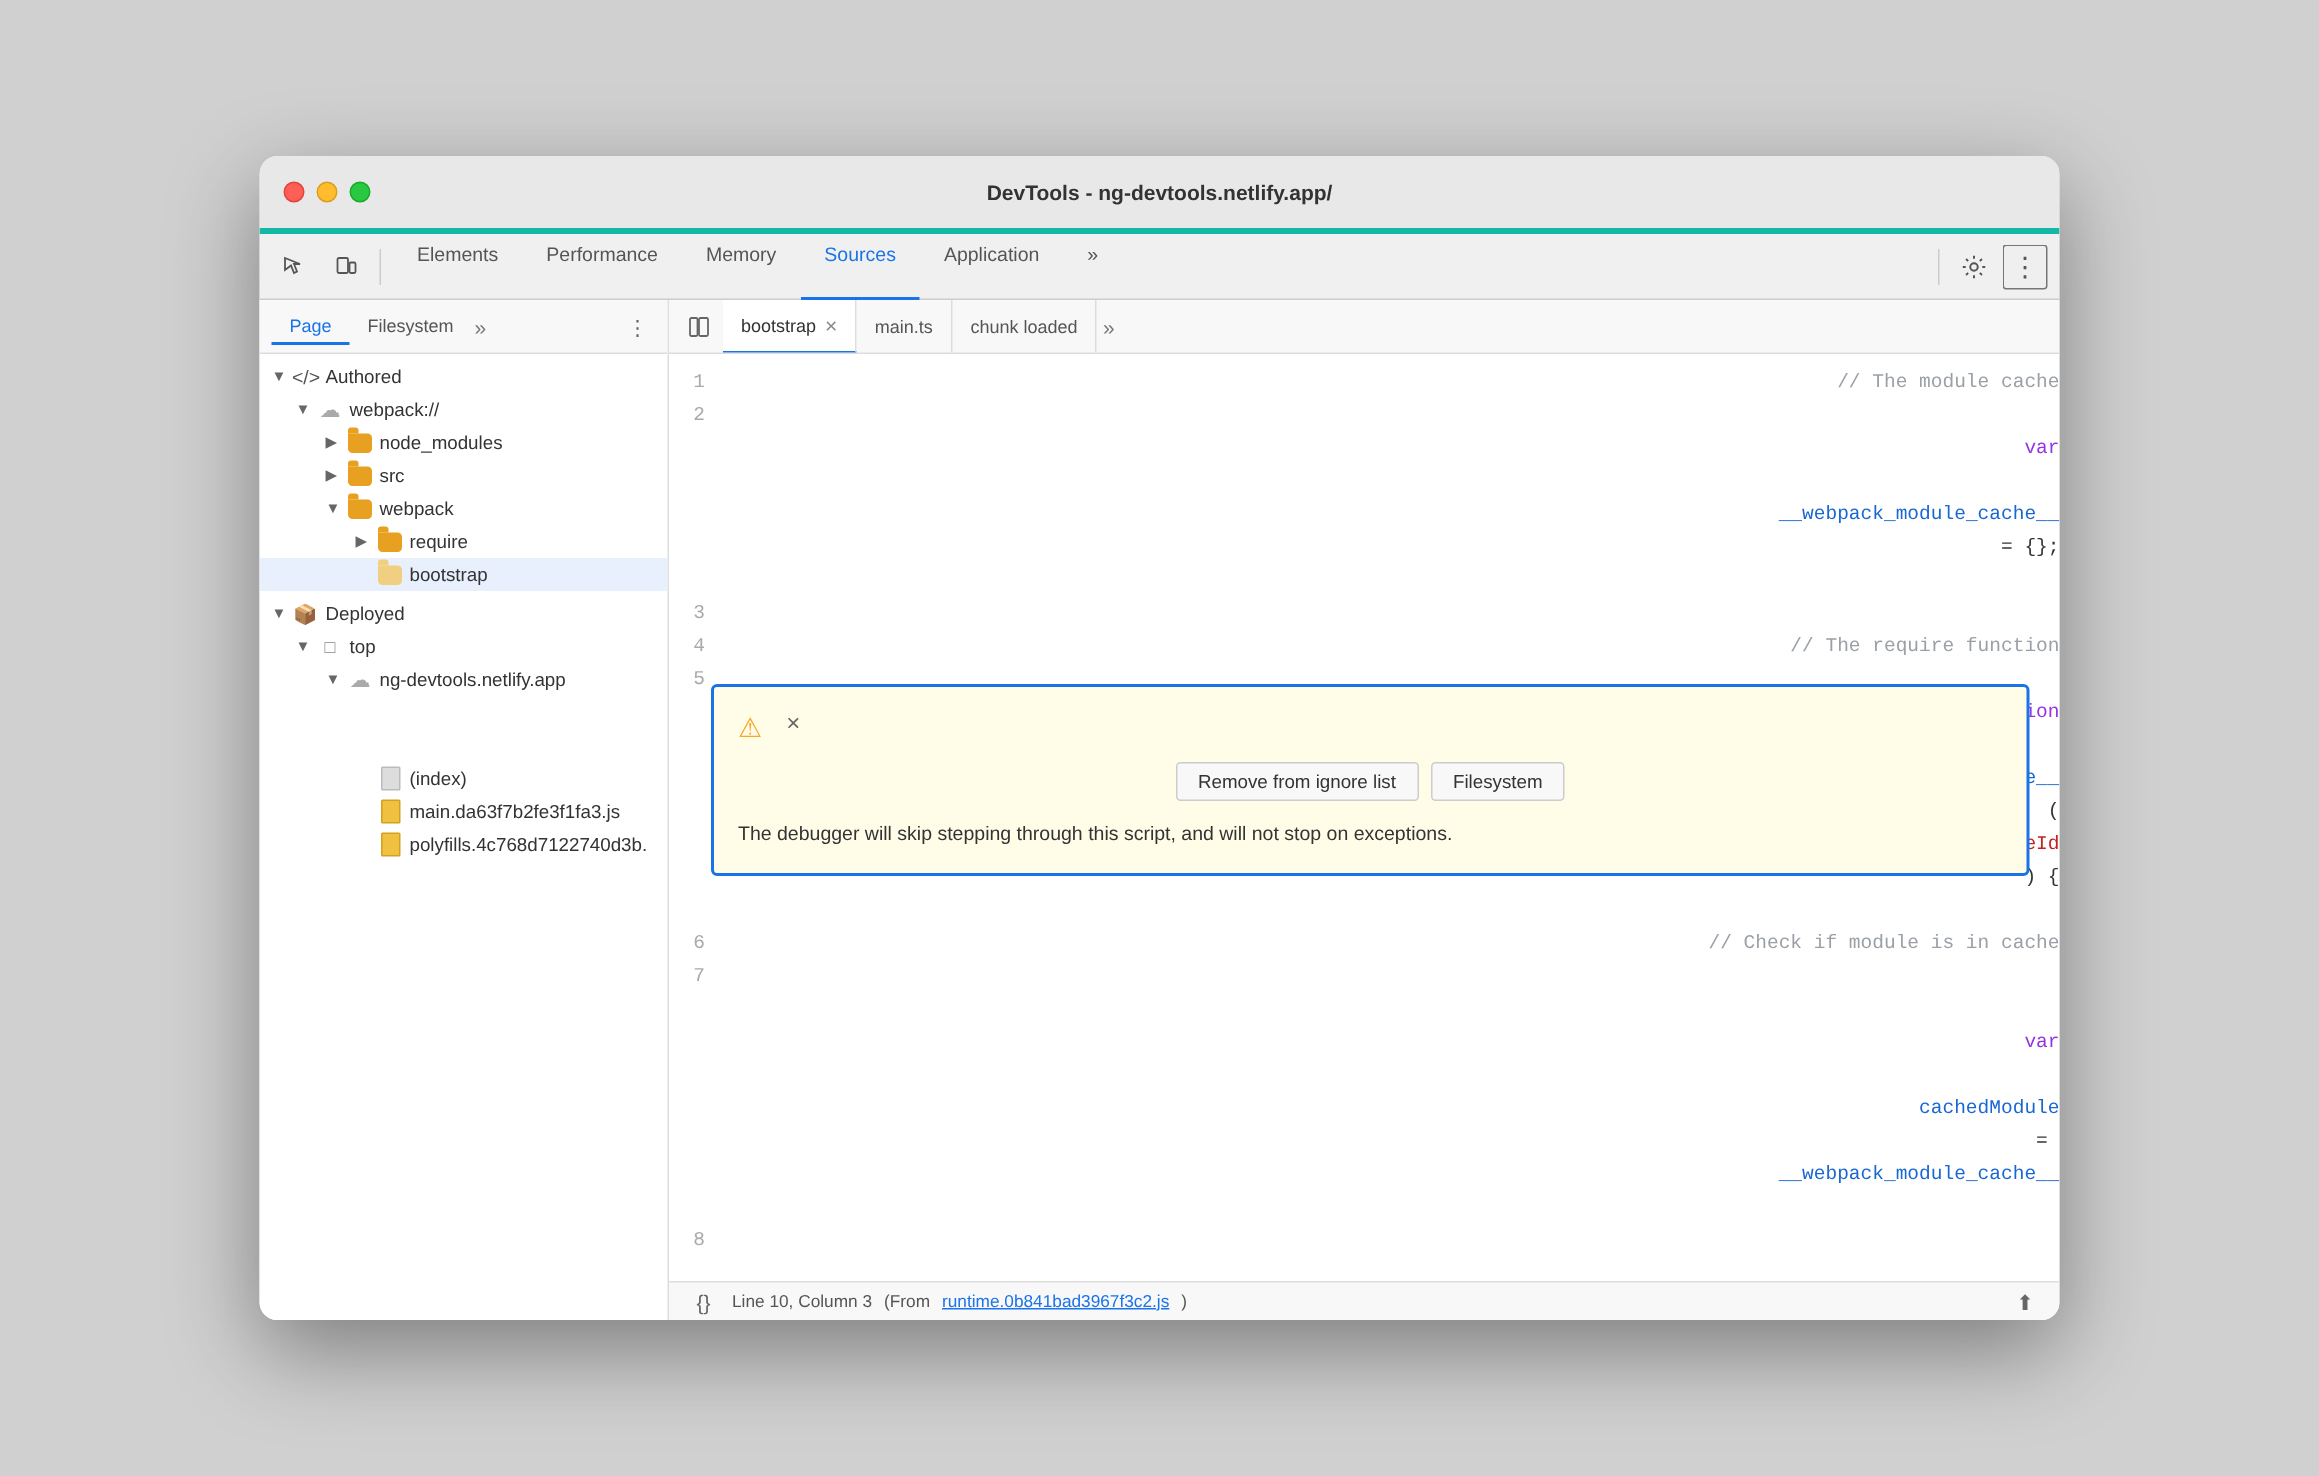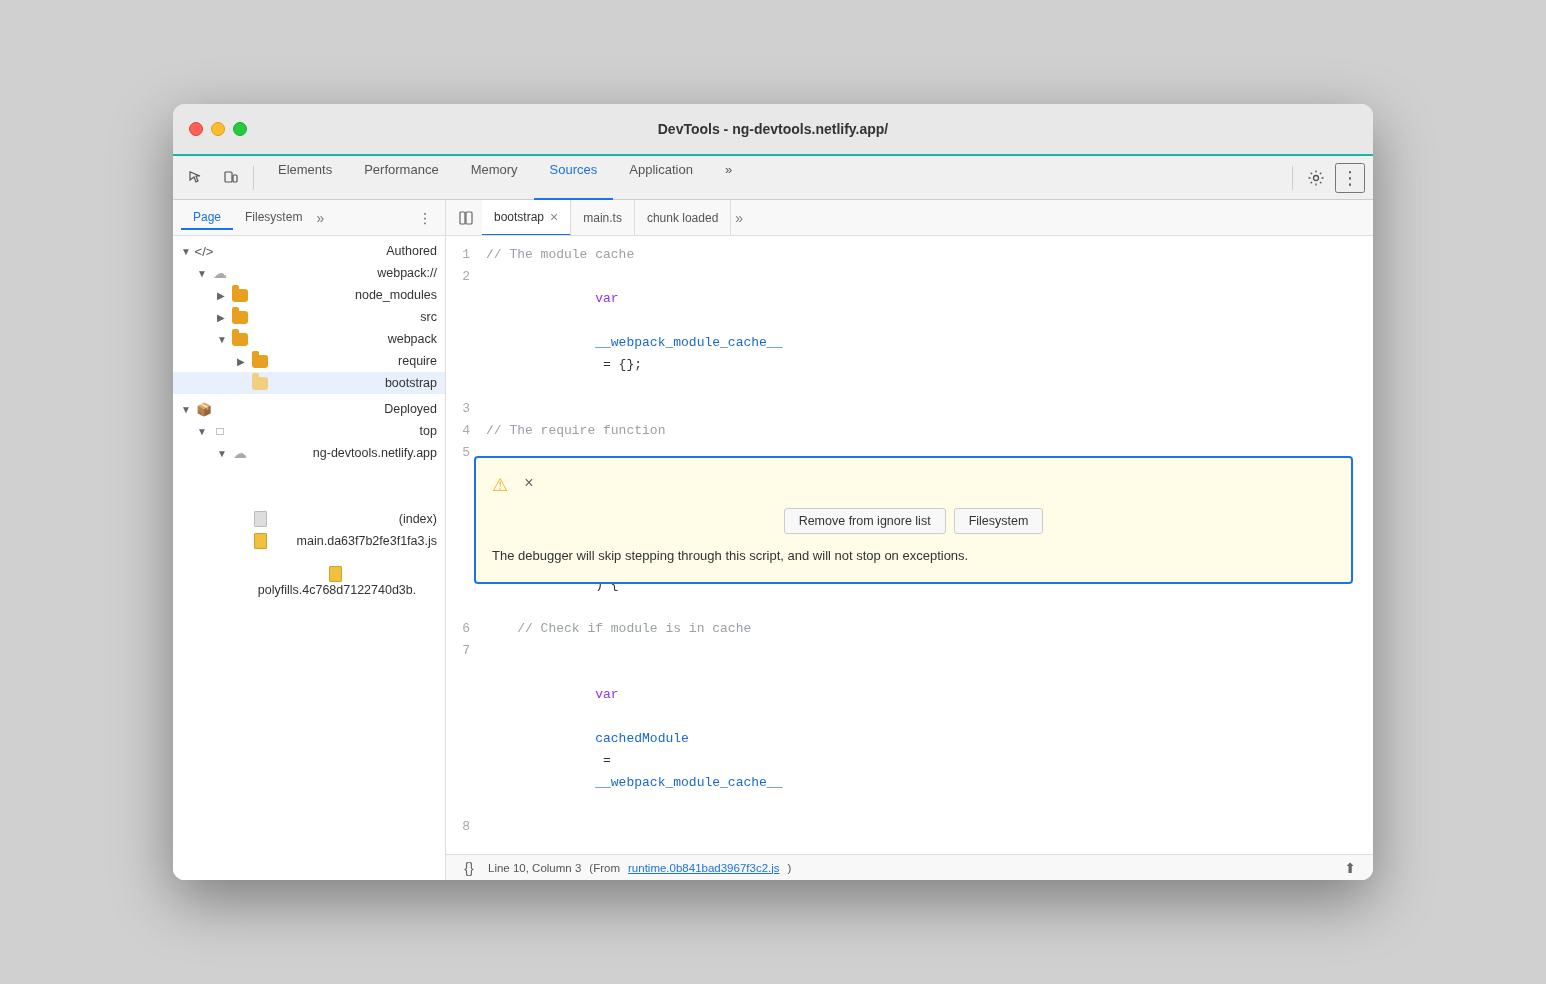--- a/index.html
+++ b/index.html
@@ -20,21 +20,21 @@
       overflow: hidden;
     }
 
     
     .title-bar {
       background: #e8e8e8;
       height: 52px;
       display: flex;
       align-items: center;
       padding: 0 16px;
-      border-bottom: 2px solid #14b8a6;
+      border-bottom: 4px solid #14b8a6;
       position: relative;
     }
     .traffic-lights {
       display: flex;
       gap: 8px;
     }
     .traffic-light {
       width: 14px;
       height: 14px;
       border-radius: 50%;
@@ -211,21 +211,21 @@
     }
     .tree-icon {
       width: 18px;
       height: 18px;
       flex-shrink: 0;
       margin-right: 4px;
       display: flex;
       align-items: center;
       justify-content: center;
     }
-    .tree-label { flex: 1; text-align: right; }
+    .tree-label { flex: 1; }
 
     
     .icon-folder {
       width: 16px;
       height: 13px;
       background: #e8a020;
       border-radius: 0 3px 3px 3px;
       position: relative;
     }
     .icon-folder::before {
@@ -353,20 +353,21 @@
       width: 40px;
       text-align: right;
       padding-right: 16px;
       color: #aaa;
       flex-shrink: 0;
       user-select: none;
     }
     .line-content {
       flex: 1;
       white-space: pre;
+      text-align: right;
     }
 
     
     .c-comment { color: #9aa0a6; font-family: 'Courier New', monospace; }
     .c-keyword { color: #9334e6; }
     .c-var-name { color: #1967d2; }
     .c-function { color: #1967d2; }
     .c-default { color: #333; }
     .c-param { color: #c5221f; }
 
@@ -618,21 +619,21 @@
         </div>
 
         <div class="tree-item" style="padding-left: 64px;">
           <span class="tree-arrow">&nbsp;</span>
           <span class="tree-icon">
               <div class="icon-file-yellow"></div>
             </span>
           <span class="tree-label">main.da63f7b2fe3f1fa3.js</span>
         </div>
 
-        <div class="tree-item" style="padding-left: 64px; flex-direction: column;">
+        <div class="tree-item" style="padding-left: 64px;">
           <span class="tree-arrow">&nbsp;</span>
           <span class="tree-icon">
               <div class="icon-file-yellow"></div>
             </span>
           <span class="tree-label">polyfills.4c768d7122740d3b.</span>
         </div>
       </div>
     </div>
 
     <div class="code-panel">

